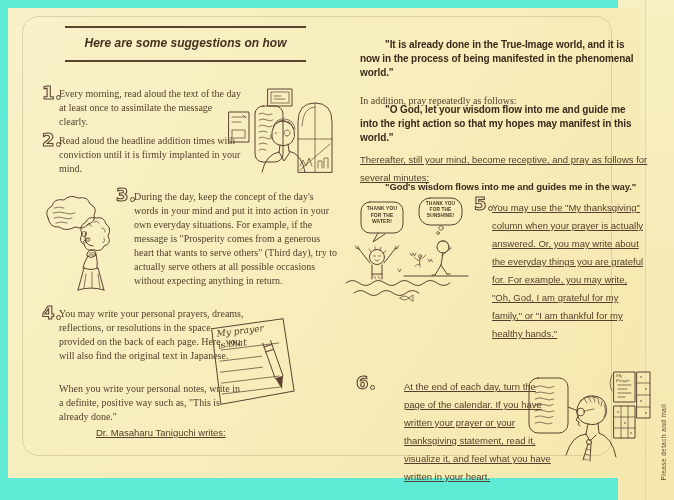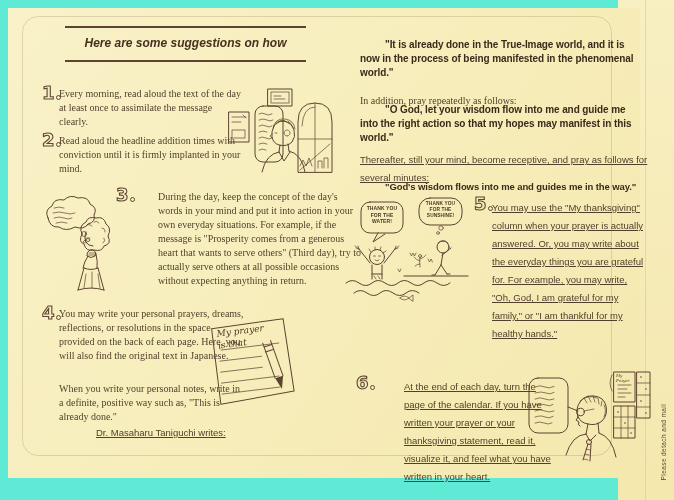--- a/index.html
+++ b/index.html
@@ -84,21 +84,21 @@
   <div class="num-wrap" style="left:42px;top:131px;">
     <span class="num">2</span>
       <span class="num-ring"></span>
   </div>
   <div class="txt" style="left:59px;top:134px;width:190px;">Read aloud the headline addition times with conviction until it is firmly implanted in your mind.</div>
 
   <div class="num-wrap" style="left:116px;top:186px;">
     <span class="num">3</span>
       <span class="num-ring"></span>
   </div>
-  <div class="txt" style="left:134px;top:190px;width:205px;margin-left:24px;">During the day, keep the concept of the day's words in your mind and put it into action in your own everyday situations. For example, if the message is "Prosperity comes from a generous heart that wants to serve others" (Third day), try to actually serve others at all possible occasions without expecting anything in return.</div>
+  <div class="txt" style="left:134px;top:190px;width:205px;">During the day, keep the concept of the day's words in your mind and put it into action in your own everyday situations. For example, if the message is "Prosperity comes from a generous heart that wants to serve others" (Third day), try to actually serve others at all possible occasions without expecting anything in return.</div>
 
   <div class="num-wrap" style="left:42px;top:304px;">
     <span class="num">4</span>
       <span class="num-ring"></span>
   </div>
   <div class="txt" style="left:59px;top:307px;width:186px;">You may write your personal prayers, dreams, reflections, or resolutions in the space provided on the back of each page. Here, you will also find the original text in Japanese.</div>
   <div class="txt" style="left:59px;top:382px;width:186px;">When you write your personal notes, write in a definite, positive way such as, "This is already done."</div>
 
   <div class="txt-sm" style="left:56px;top:424px;margin-left:40px;">Dr. Masaharu Taniguchi writes:</div>
 

